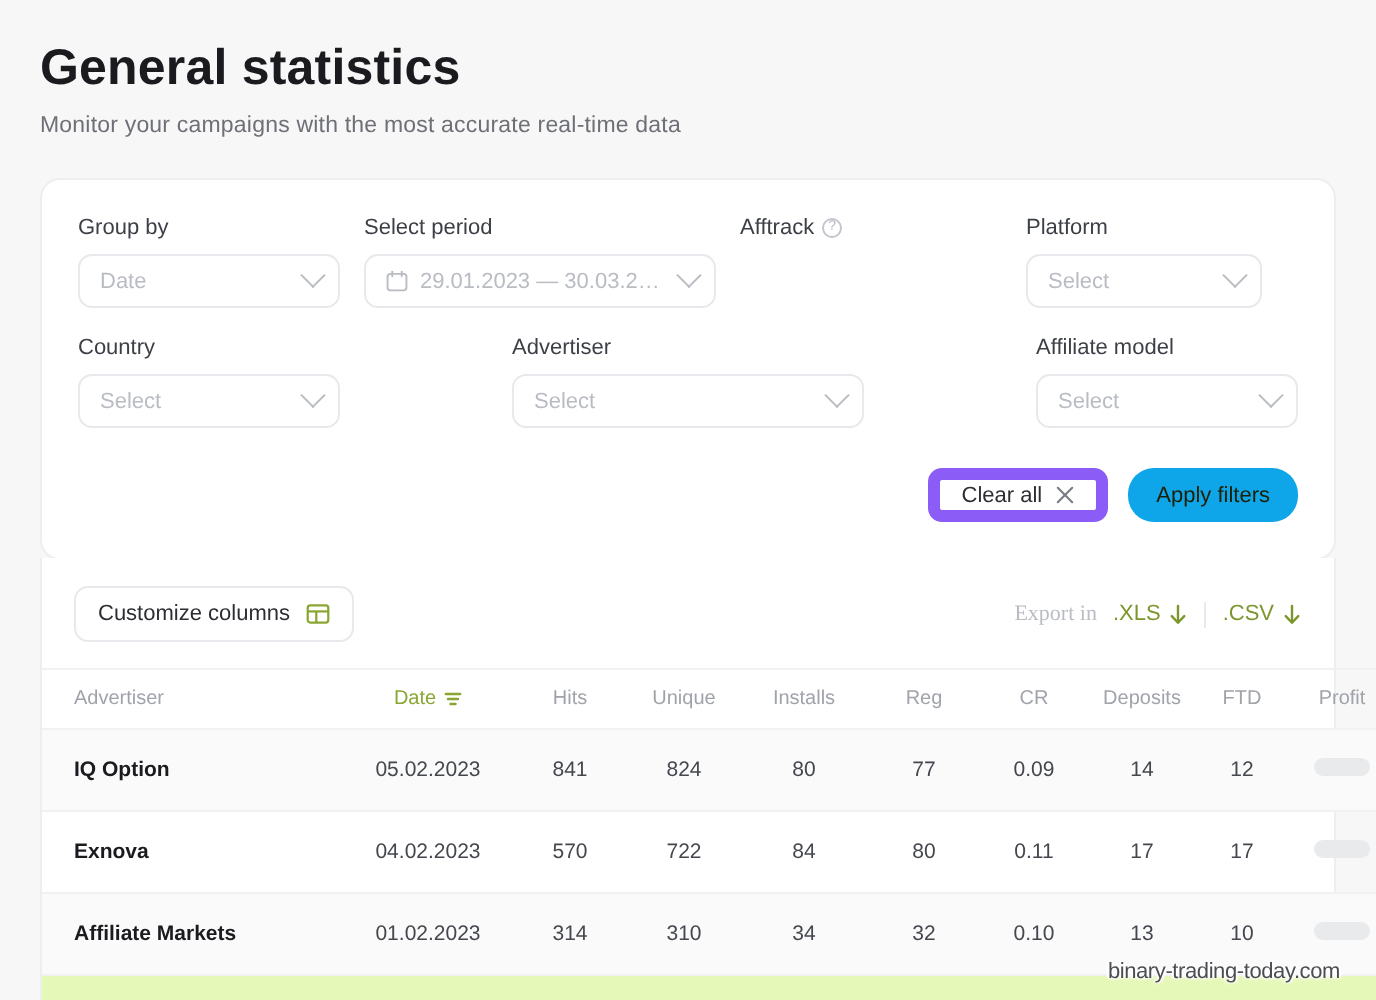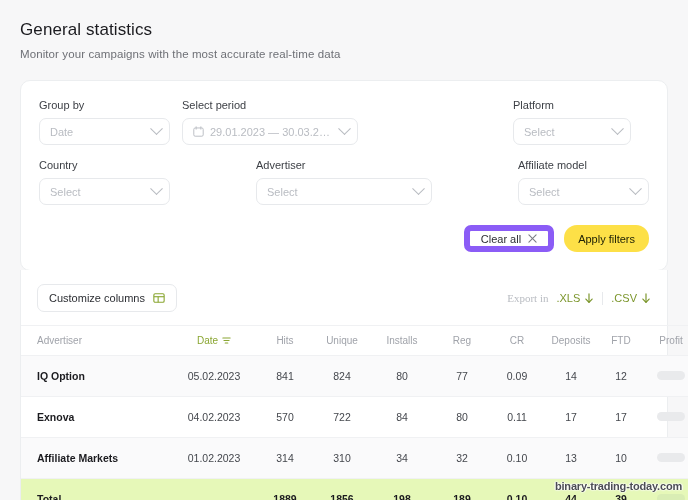--- a/index.html
+++ b/index.html
@@ -6,21 +6,21 @@
   html, body {
     width: 688px; height: 500px;
     background: #f7f7f8;
     font-family: "Liberation Sans", sans-serif;
     overflow: hidden;
   }
   .page { position: relative; width: 688px; height: 500px; padding: 0 20px; }
 
   
   .page-title {
-    font-size: 17px; font-weight: 400; color: #1b1b1f;
+    font-size: 25px; font-weight: 700; color: #1b1b1f;
     padding-top: 20px; letter-spacing: .1px;
   }
   .page-subtitle {
     font-size: 11.5px; color: #6e7076; margin-top: 8px; letter-spacing: .1px;
   }
 
   
   .card {
     background: #ffffff;
     border: 1px solid #eceef0;
@@ -66,21 +66,21 @@
     gap: 10px; padding: 6px 18px 18px 18px;
   }
   .btn-clear {
     height: 27px; border: 6px solid #8b5cf6; border-radius: 7px;
     background: #fff; display: flex; align-items: center; gap: 7px;
     padding: 0 11px; font-size: 11px; color: #2c2e33; cursor: pointer;
   }
   .x-icon { width: 9px; height: 9px; flex:none; display:block; }
   .btn-apply {
     height: 27px; border: none; border-radius: 13px;
-    background: #fde047; padding: 0 14px;
+    background: #0ea5e9; padding: 0 14px;
     font-size: 11px; color: #1d2005; cursor: pointer;
     font-family: "Liberation Sans", sans-serif;
   }
 
   
   .table-card {
     background: #fff; border: 1px solid #eceef0;
     border-top: none; border-radius: 0 0 10px 10px;
     margin-top: -1px;
   }
@@ -142,22 +142,22 @@
   col.c-uni   { width: 58px; }
   col.c-inst  { width: 62px; }
   col.c-reg   { width: 58px; }
   col.c-cr    { width: 52px; }
   col.c-dep   { width: 56px; }
   col.c-ftd   { width: 44px; }
   col.c-prof  { width: 56px; }
 
   
   .watermark {
-    position: absolute; right: 6px; bottom: 8px;
-    font-size: 11px; font-weight: 700; color: #4b4d52;
+    position: absolute; right: 18px; bottom: 8px;
+    font-size: 11px; font-weight: 400; color: #4b4d52;
     letter-spacing: -.2px;
     text-shadow: 0 0 2px #fff, 0 0 2px #fff, 1px 0 1px #fff, -1px 0 1px #fff;
     pointer-events: none;
   }
 </style>
 </head>
 <body>
 
 <div class="page">
 
@@ -184,20 +184,24 @@
               <rect x="1" y="2.5" width="12" height="10.5" rx="1.8" fill="none" stroke="#b9bcc2" stroke-width="1.2"></rect>
               <line x1="4" y1="1" x2="4" y2="4" stroke="#b9bcc2" stroke-width="1.2" stroke-linecap="round"></line>
               <line x1="10" y1="1" x2="10" y2="4" stroke="#b9bcc2" stroke-width="1.2" stroke-linecap="round"></line>
             </svg>
             <span class="ph">29.01.2023 — 30.03.2023</span>
             <span class="chev"></span>
           </div>
         </div>
 
         <div class="field">
+          <div class="field-label">
+            <span>Afftrack</span>
+            <span class="help-icon">?</span>
+          </div>
         </div>
 
         <div class="field platform">
           <div class="field-label">Platform</div>
           <div class="select wide">
             <span class="ph">Select</span>
             <span class="chev"></span>
           </div>
         </div>
 

